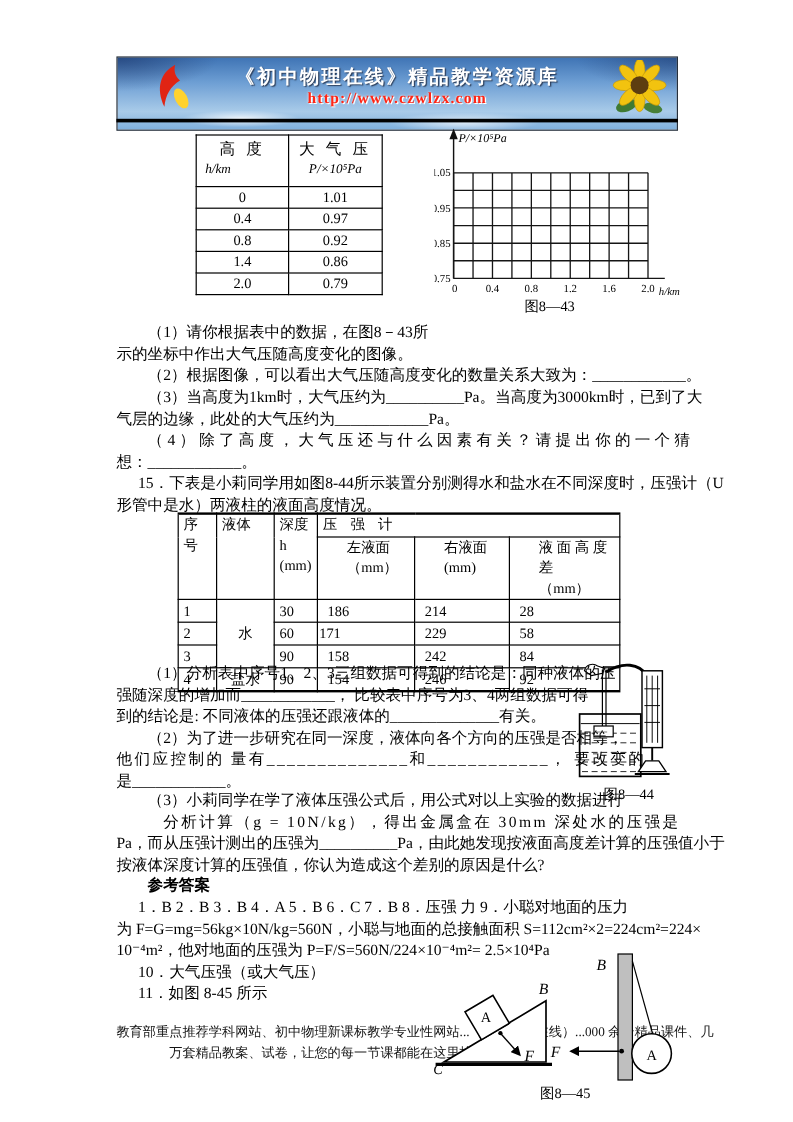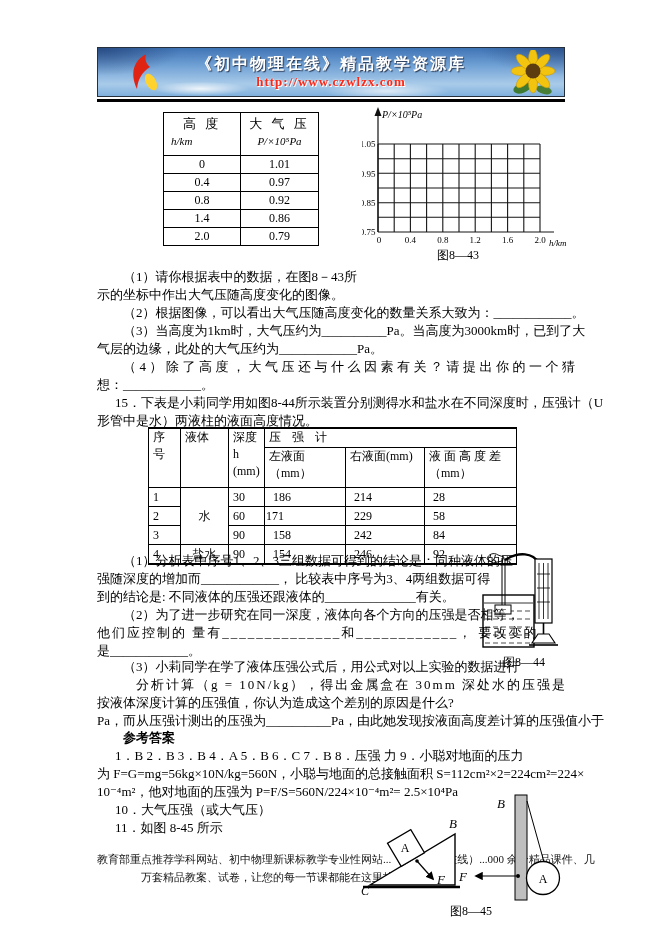--- a/index.html
+++ b/index.html
@@ -7,21 +7,21 @@
         font-family:"Liberation Serif","DejaVu Serif",serif;color:#000;}
   .abs{position:absolute;}
   .line{font-size:13px;line-height:18px;white-space:nowrap;}
   .ind1{padding-left:18px;}
   .ind2{padding-left:26px;}
   .ls2{letter-spacing:2px;text-align:right;}
   .ls3{letter-spacing:3.5px;}
   .bold{font-weight:bold;}
   .caption{font-size:12px;white-space:nowrap;}
   
-  .banner{left:97px;top:47px;width:468px;height:50px;border:1px solid #26303c;box-sizing:border-box;
+  .banner{left:97px;top:47px;width:468px;height:62px;border:1px solid #26303c;box-sizing:border-box;
     background-image:
       radial-gradient(ellipse 70px 10px at 22% 85%, rgba(255,255,255,.85), rgba(255,255,255,0) 70%),
       radial-gradient(ellipse 90px 12px at 62% 90%, rgba(255,255,255,.7), rgba(255,255,255,0) 70%),
       radial-gradient(ellipse 120px 40px at 0% 0%, rgba(20,40,90,.55), rgba(20,40,90,0) 70%),
       radial-gradient(ellipse 120px 40px at 100% 0%, rgba(20,40,90,.45), rgba(20,40,90,0) 70%),
       linear-gradient(180deg,#3f74b5 0%,#6e9fd4 35%,#a9cbe9 75%,#7fb0dd 100%);}
   .btitle{position:absolute;left:0;right:0;top:6px;text-align:center;color:#fff;font-weight:bold;
           font-size:16px;letter-spacing:2px;text-shadow:1px 1px 1px #2a3a55;white-space:nowrap;}
   .burl{position:absolute;left:0;right:0;top:26px;text-align:center;color:#ff2616;font-weight:bold;
         font-size:13px;letter-spacing:1px;text-shadow:0 0 2px #ffffff,1px 1px 0 #ffffff;white-space:nowrap;}
@@ -32,21 +32,21 @@
   .t1 td{border:1px solid #000;font-size:12px;padding:0;}
   .t1 .hc{height:42px;text-align:center;vertical-align:top;}
   .t1 .hc .l1{font-size:13px;letter-spacing:3px;padding-top:2px;}
   .t1 .hc .l2{font-size:11px;font-style:italic;text-align:left;padding-left:7px;padding-top:2px;}
   .t1 .dc{height:17px;text-align:center;font-size:12px;}
   .t2{left:148px;top:427px;}
   .t2 td{border:1px solid #000;font-size:12px;padding:0 0 0 4px;vertical-align:top;
          white-space:pre-line;line-height:17px;}
   .t2{border-top:2px solid #000;border-bottom:2px solid #000;}
   .t2 .gh{letter-spacing:4px;height:18px;}
-  .t2 .sh{height:39px;padding-left:4px;}
+  .t2 .sh{height:39px;padding-left:24px;}
   .t2 .dr td{height:18px;line-height:18px;}
   .t2 .liq{text-align:center;padding-left:0;vertical-align:middle;}
   
   .fig-svg{display:block;}
   .f45{z-index:2;}
   .footer-line{font-size:11px;color:#141414;white-space:nowrap;z-index:1;}
   svg text{font-family:"Liberation Serif","DejaVu Serif",serif;}
 </style>
 </head>
 <body>
@@ -251,22 +251,22 @@
     <div class="line">到的结论是: 不同液体的压强还跟液体的______________有关。</div>
   </div>
   <div class="abs" style="left:97px;top:606px;width:390px;">
     <div class="line ind2">（2）为了进一步研究在同一深度，液体向各个方向的压强是否相等，</div>
     <div class="line ls2">他们应控制的 量有______________和____________，  要改变的</div>
     <div class="line">是____________。</div>
   </div>
   <div class="abs" style="left:97px;top:658px;width:470px;">
     <div class="line ind2">（3）小莉同学在学了液体压强公式后，用公式对以上实验的数据进行</div>
     <div class="line ls2">分析计算（g = 10N/kg），得出金属盒在 30mm 深处水的压强是</div>
+    <div class="line">Pa，而从压强计测出的压强为__________Pa，由此她发现按液面高度差计算的压强值小于</div>
     <div class="line">按液体深度计算的压强值，你认为造成这个差别的原因是什么?</div>
-    <div class="line">Pa，而从压强计测出的压强为__________Pa，由此她发现按液面高度差计算的压强值小于</div>
   </div>
 
   <div class="abs line bold" style="left:123px;top:729px;">参考答案</div>
   <div class="abs" style="left:97px;top:747px;width:470px;">
     <div class="line ind1">1．B  2．B  3．B  4．A  5．B  6．C   7．B  8．压强  力 9．小聪对地面的压力</div>
     <div class="line">为 F=G=mg=56kg×10N/kg=560N，小聪与地面的总接触面积 S=112cm²×2=224cm²=224×</div>
     <div class="line">10⁻⁴m²，他对地面的压强为 P=F/S=560N/224×10⁻⁴m²= 2.5×10⁴Pa</div>
   </div>
   <div class="abs line ind1" style="left:97px;top:801px;">10．大气压强（或大气压）</div>
   <div class="abs line ind1" style="left:97px;top:819px;">11．如图 8-45 所示</div>

